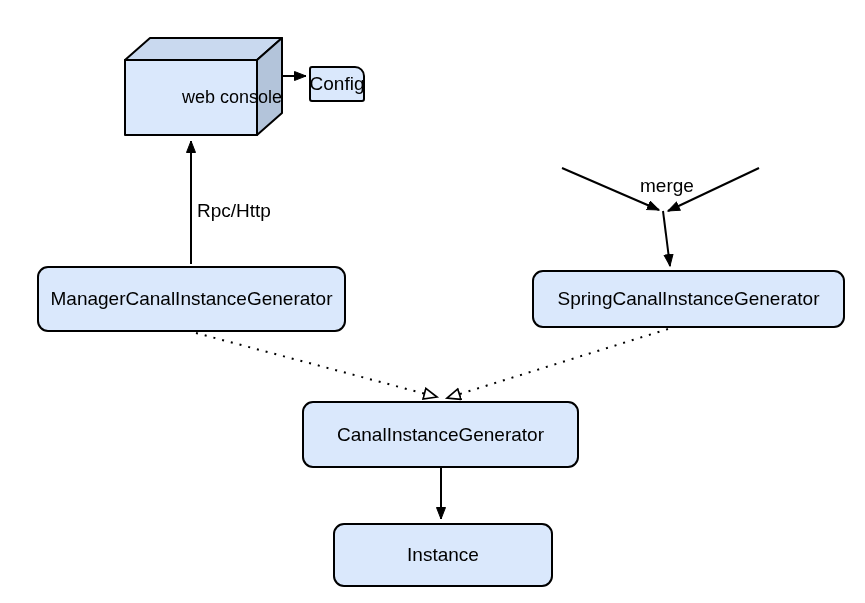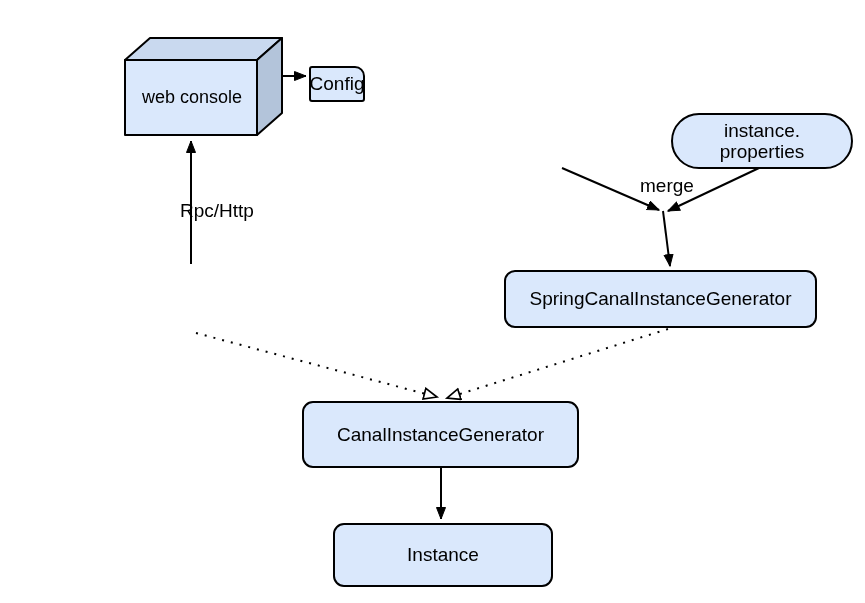--- a/index.html
+++ b/index.html
@@ -48,28 +48,28 @@
     background: transparent;
     border: none;
   }
   .edge-label {
     position: absolute;
     font-size: 19px;
     white-space: nowrap;
   }
   
   .n-manager  { left: 37px;  top: 266px; width: 309px; height: 66px; }
-  .n-spring   { left: 504px; top: 270px; width: 313px; height: 58px; }
+  .n-spring   { left: 532px; top: 270px; width: 313px; height: 58px; }
   .n-canal    { left: 302px; top: 401px; width: 277px; height: 67px; }
   .n-instance { left: 333px; top: 523px; width: 220px; height: 64px; }
   .n-config   { left: 309px; top: 58px;  width: 56px;  height: 36px; margin-top: 8px; }
   .n-xml      { left: 468px; top: 115px; width: 179px; height: 54px; }
   .n-props    { left: 671px; top: 113px; width: 182px; height: 56px; }
-  .l-webconsole { left: 127px; top: 60px; width: 130px; height: 75px; }
-  .l-rpc   { left: 180px; top: 200px; }
+  .l-webconsole { left: 127px; top: 60px; width: 130px; height: 75px; padding-left: 40px; }
+  .l-rpc   { left: 197px; top: 200px; }
   .l-merge { left: 640px; top: 175px; }
   .line { stroke: #000000; stroke-width: 2; }
   .dotted { stroke-dasharray: 2 7; }
   .shape { stroke: #000000; stroke-width: 2; stroke-linejoin: round; }
 </style>
 </head>
 <body>
 
 <div class="canvas">
 
@@ -97,23 +97,22 @@
     <line class="line dotted" x1="196" y1="333" x2="437" y2="397" marker-end="url(#triOpen)"></line>
     <line class="line dotted" x1="668" y1="329" x2="447" y2="398" marker-end="url(#triOpen)"></line>
     <line class="line" x1="441" y1="468" x2="441" y2="519" marker-end="url(#arrowFilled)"></line>
   </svg>
 
   <div class="cube-label l-webconsole">web console</div>
 
   <div class="node config n-config">Config</div>
 
 
-  <div class="node pill two-line n-props">instance.
-properties</div>
 
+  <div class="node box n-manager">ManagerCanalInstanceGenerator</div>
 
   <div class="node box n-spring">SpringCanalInstanceGenerator</div>
 
   <div class="node box n-instance">Instance</div>
 
   <div class="node box n-canal">CanalInstanceGenerator</div>
 
   <div class="edge-label l-rpc">Rpc/Http</div>
 
   <div class="edge-label l-merge">merge</div>

